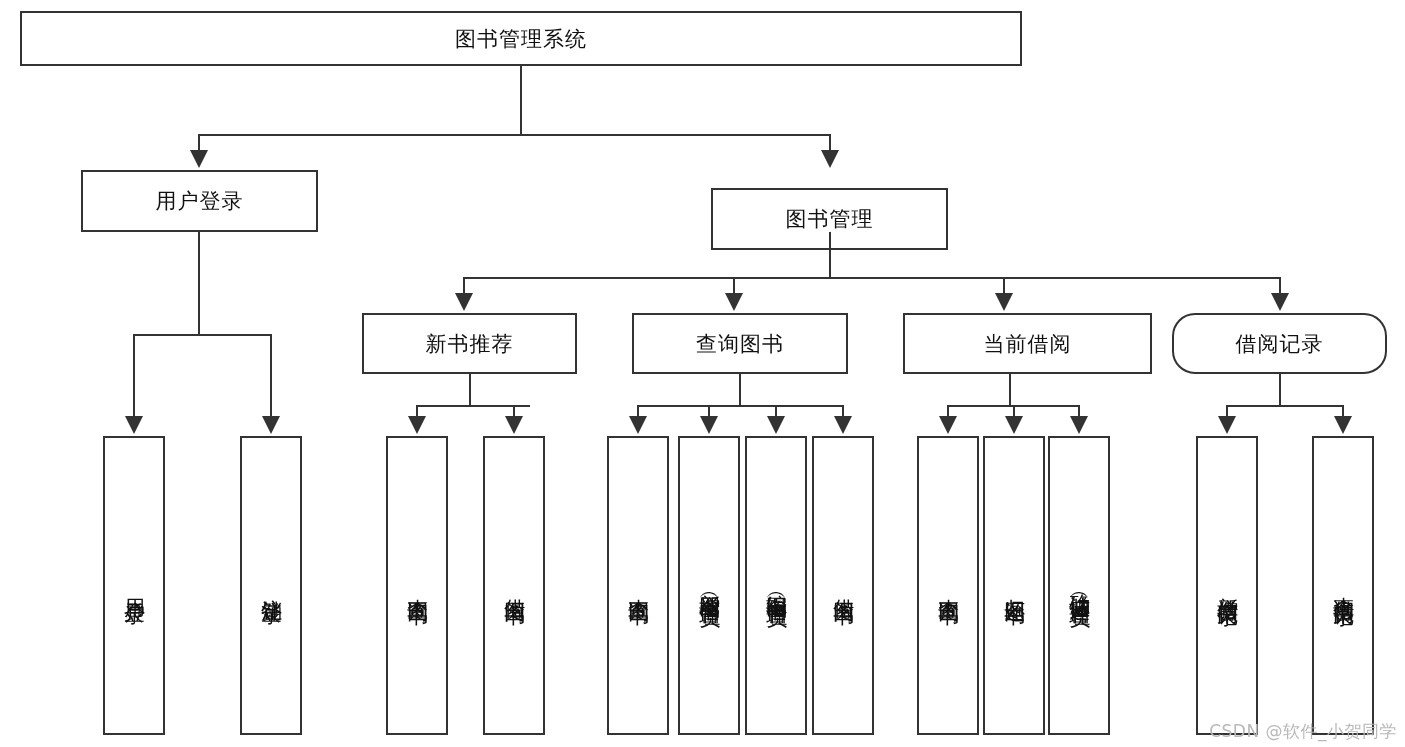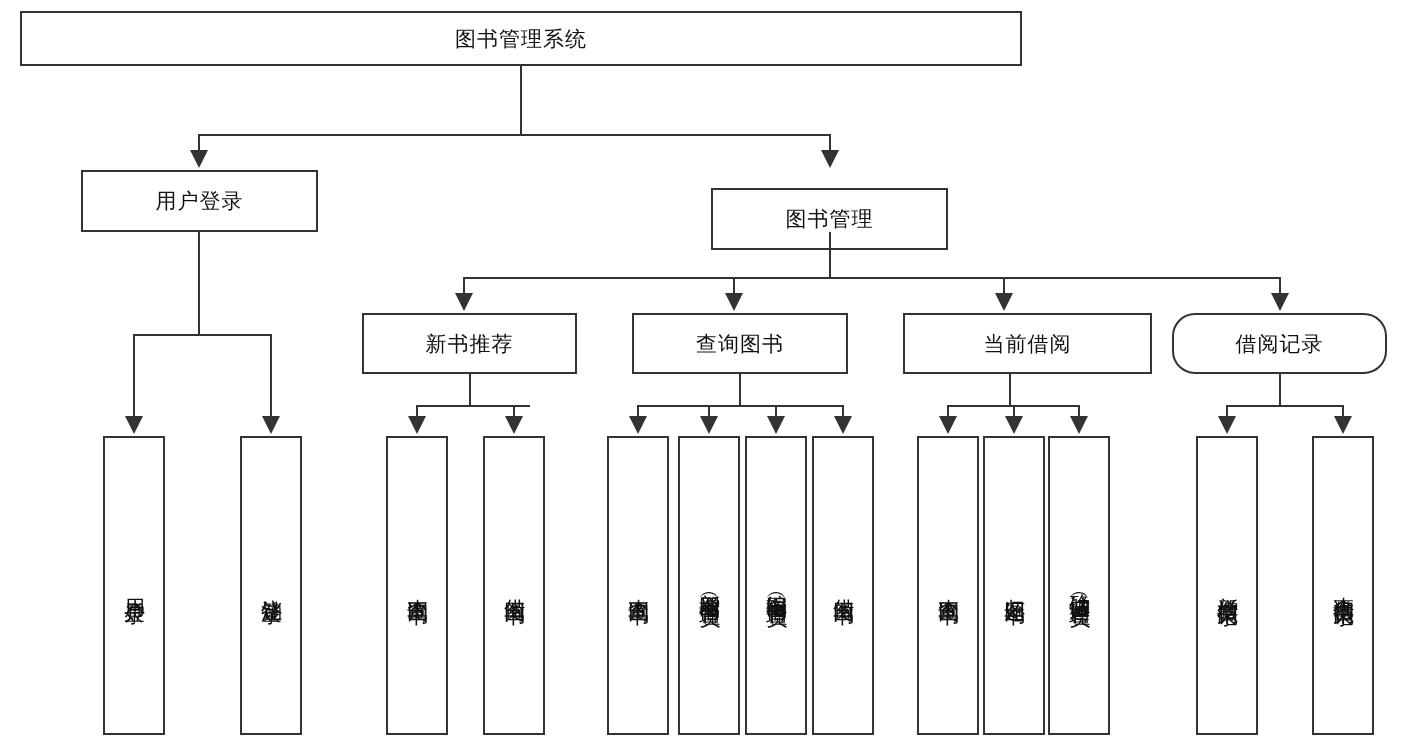--- a/index.html
+++ b/index.html
@@ -193,14 +193,15 @@
   <div class="node vert" style="left:1048px; top:436px; width:62px; height:299px;">
     <span class="vtext">确认归还（管理员）</span>
   </div>
   <div class="node vert" style="left:1196px; top:436px; width:62px; height:299px;">
     <span class="vtext">新增借阅记录</span>
   </div>
   <div class="node vert" style="left:1312px; top:436px; width:62px; height:299px;">
     <span class="vtext">查询借阅记录</span>
   </div>
 
+  <div id="watermark">CSDN @软件_小贺同学</div>
 
 </div>
 
 </body></html>

